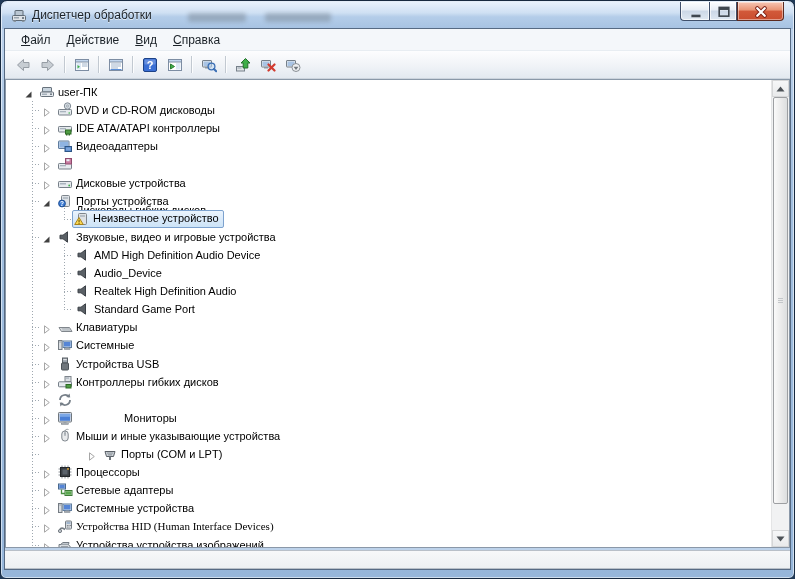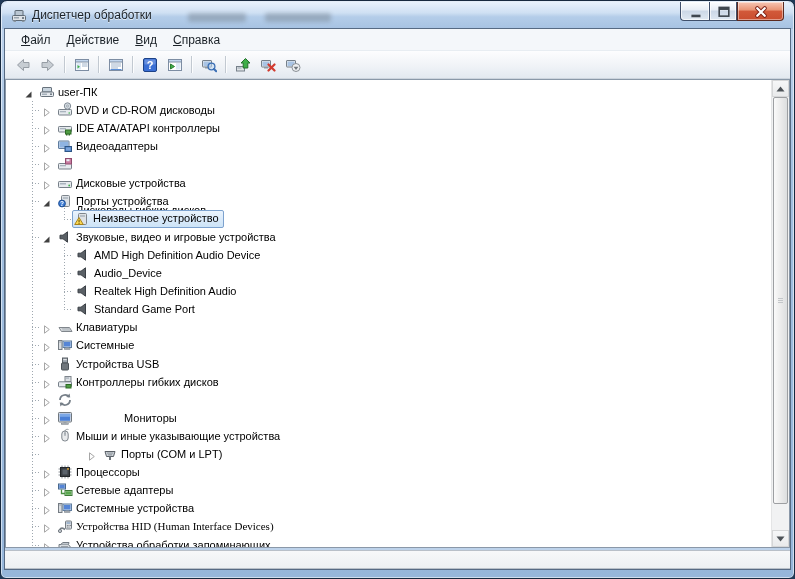--- a/index.html
+++ b/index.html
@@ -486,21 +486,21 @@
           <div class="trow" style="top: 452.5px;">
             <span class="expander" style="left: 35px;"><svg width="11" height="11" viewBox="0 0 11 11">
                 <path d="M3.5,1.8 L8.3,5.5 L3.5,9.2 Z" fill="#fdfdfd" stroke="#a6a6a6"></path>
               </svg></span>
             <span class="ticon" style="left: 51px;"><svg width="16" height="16" viewBox="0 0 16 16" xmlns="http://www.w3.org/2000/svg">
                 <path d="M2,7.5 H11.5 L14.5,11.5 H2 Z" fill="#d9dde1" stroke="#757c83"></path>
                 <path d="M3.5,7.5 L6,5.5 H12 L11.5,7.5" fill="#c3c9cf" stroke="#757c83"></path>
                 <rect x="2" y="11.5" width="12.5" height="2" fill="#aeb6be" stroke="#757c83" stroke-width="0.5"></rect>
                 <rect x="4" y="9.2" width="7" height="0.9" fill="#8a9298"></rect>
               </svg></span>
-            <span class="tlabel" style="left: 70px;">Устройства обработки запоминающих</span>
+            <span class="tlabel" style="left: 70px;">Устройства устройства изображений</span>
           </div>
           <div class="guide-v" style="left: 26px; top: 18.1px; height: 443.4px;"></div>
           <div class="guide-h" style="left: 26px; top: 27.1px; width: 9px;"></div>
           <div class="guide-h" style="left: 26px; top: 45.2px; width: 9px;"></div>
           <div class="guide-h" style="left: 26px; top: 63.3px; width: 9px;"></div>
           <div class="guide-h" style="left: 26px; top: 81.4px; width: 9px;"></div>
           <div class="guide-h" style="left: 26px; top: 99.5px; width: 9px;"></div>
           <div class="guide-h" style="left: 26px; top: 117.6px; width: 9px;"></div>
           <div class="guide-h" style="left: 58px; top: 135.7px; width: 9px;"></div>
           <div class="guide-h" style="left: 26px; top: 153.8px; width: 9px;"></div>

